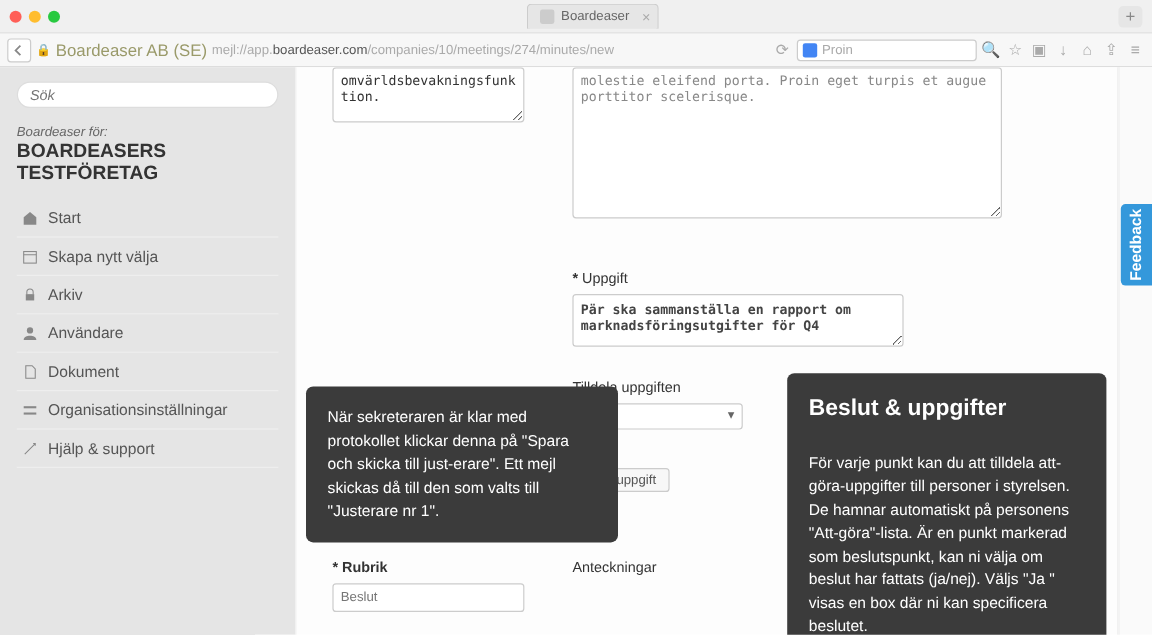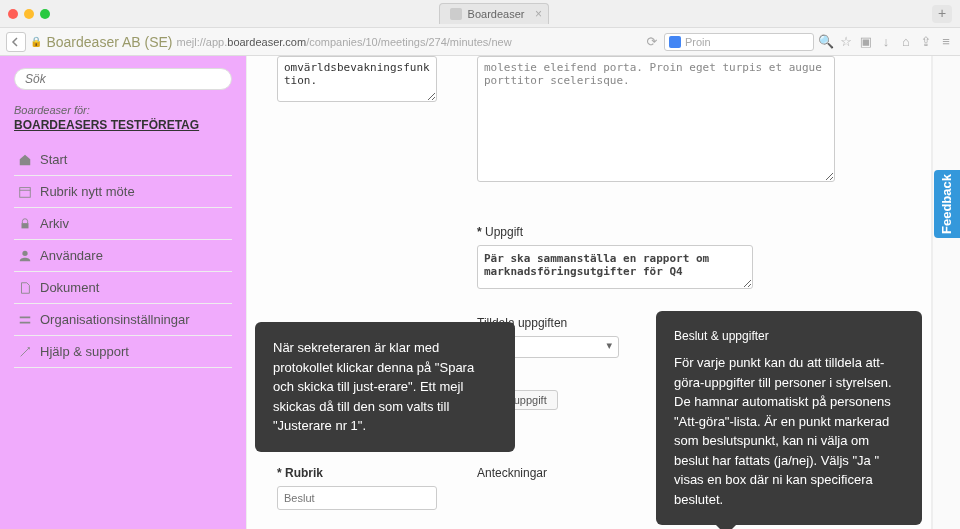--- a/index.html
+++ b/index.html
@@ -22,24 +22,24 @@
 .company-badge { color: #9a9a6a; font-size: 14px; }
 .url-text { flex: 1; color: #aaa; font-size: 11px; white-space: nowrap; overflow: hidden; }
 .url-text .domain { color: #555; }
 .search-box { width: 150px; height: 18px; border: 1px solid #ccc; border-radius: 3px; background: #fff; display: flex; align-items: center; padding: 0 4px; gap: 4px; }
 .sb-g { width: 12px; height: 12px; background: #4285f4; border-radius: 2px; }
 .sb-text { color: #aaa; font-size: 11px; }
 .tb-icon { width: 16px; height: 16px; color: #aaa; display: flex; align-items: center; justify-content: center; font-size: 13px; }
 
 .page { display: flex; height: calc(100% - 56px); }
 
-.sidebar { width: 246px; background: #f0abfc; padding: 12px 14px; border-right: 0; }
+.sidebar { width: 246px; background: #e5e5e5; padding: 12px 14px; border-right: 0; }
 .sidebar-search { width: 100%; height: 22px; border: 1px solid #ddd; border-radius: 11px; padding: 0 10px; font-size: 12px; color: #aaa; font-style: italic; margin-bottom: 14px; }
 .sidebar-label { font-size: 11px; color: #666; font-style: italic; }
-.sidebar-company { font-size: 12px; font-weight: bold; color: #333; margin-bottom: 12px; margin-top: 2px; text-decoration: underline; }
+.sidebar-company { font-size: 16px; font-weight: bold; color: #333; margin-bottom: 12px; margin-top: 2px; }
 .sidebar-item { display: flex; align-items: center; gap: 8px; padding: 8px 4px; border-bottom: 1px solid #eee; font-size: 13px; color: #555; cursor: pointer; }
 .sidebar-item svg, .si-icon { width: 14px; height: 14px; color: #888; flex-shrink: 0; }
 
 .content { flex: 1; background: #fdfdfd; position: relative; overflow: hidden; border-left: 1px solid #eee; border-right: 1px solid #eee; margin-right: 28px; }
 .content-inner { padding: 0 30px 0 30px; }
 .form-row { display: flex; gap: 40px; margin-bottom: 18px; }
 .field-left { width: 160px; }
 .field-right { flex: 1; }
 .small-textarea { width: 160px; height: 46px; border: 1px solid #ccc; border-radius: 3px; padding: 4px 6px; font-size: 11px; color: #333; resize: both; }
 .large-textarea { width: 358px; height: 126px; border: 1px solid #ccc; border-radius: 3px; padding: 4px 6px; font-size: 11px; color: #888; resize: both; }
@@ -47,21 +47,21 @@
 .label .req { font-weight: bold; }
 .task-textarea { width: 276px; height: 44px; border: 1px solid #ccc; border-radius: 3px; padding: 6px; font-size: 11px; font-weight: bold; color: #444; }
 .select-box { width: 142px; height: 22px; border: 1px solid #ccc; border-radius: 3px; background: #fff; position: relative; }
 .select-box::after { content: "▾"; position: absolute; right: 6px; top: 2px; color: #666; font-size: 11px; }
 .pill-button { display: inline-block; padding: 3px 10px; background: #f7f7f7; border: 1px solid #ccc; border-radius: 3px; font-size: 11px; color: #555; cursor: pointer; }
 .rubrik-input { width: 160px; height: 24px; border: 1px solid #ccc; border-radius: 3px; padding: 2px 6px; font-size: 11px; color: #aaa; }
 
 .callout-dark { position: absolute; background: #3b3b3b; color: #fff; border-radius: 6px; padding: 16px 18px; font-size: 13px; line-height: 1.5; }
 .callout-dark.c1 { left: 255px; top: 322px; width: 260px; }
 .callout-dark.c2 { left: 656px; top: 311px; width: 266px; }
-.callout-dark.c2 h3 { font-size: 12px; margin-bottom: 8px; font-weight: normal; }
+.callout-dark.c2 h3 { font-size: 19px; margin-bottom: 20px; font-weight: bold; }
 .callout-dark.c2::after { content: ""; position: absolute; left: 60px; bottom: -10px; border: 10px solid transparent; border-top-color: #3b3b3b; border-bottom: none; }
 
 .feedback-tab { position: absolute; right: 0; top: 170px; width: 26px; height: 68px; background: #3498db; color: #fff; writing-mode: vertical-rl; transform: rotate(180deg); text-align: center; font-size: 13px; font-weight: bold; border-radius: 0 4px 4px 0; line-height: 26px; cursor: pointer; }
 
 .right-gutter { position: absolute; right: 0; top: 56px; bottom: 0; width: 28px; background: #fafafa; border-left: 1px solid #eee; }
 </style>
 </head>
 <body>
 
 <div class="browser-chrome">
@@ -114,21 +114,21 @@
       <svg class="si-icon" viewBox="0 0 16 16">
           <path fill="#888" d="M8 2l6 5v7H2V7z"></path>
         </svg>
       <span>Start</span>
     </div>
     <div class="sidebar-item">
       <svg class="si-icon" viewBox="0 0 16 16">
           <rect x="2" y="3" width="12" height="11" fill="none" stroke="#888"></rect>
           <line x1="2" y1="6" x2="14" y2="6" stroke="#888"></line>
         </svg>
-      <span>Rubrik nytt möte</span>
+      <span>Skapa nytt välja</span>
     </div>
     <div class="sidebar-item">
       <svg class="si-icon" viewBox="0 0 16 16">
           <rect x="4" y="7" width="8" height="6" fill="#888"></rect>
           <path d="M5 7V5a3 3 0 016 0v2" fill="none" stroke="#888"></path>
         </svg>
       <span>Arkiv</span>
     </div>
     <div class="sidebar-item">
       <svg class="si-icon" viewBox="0 0 16 16">

